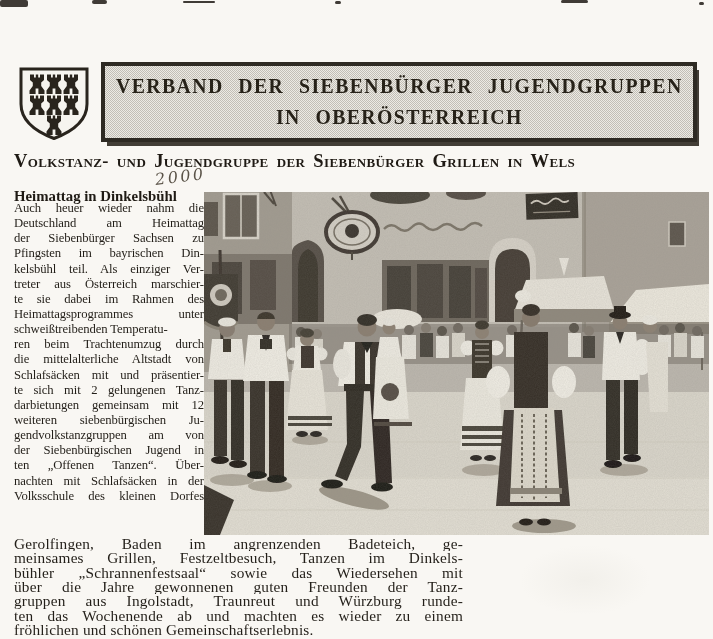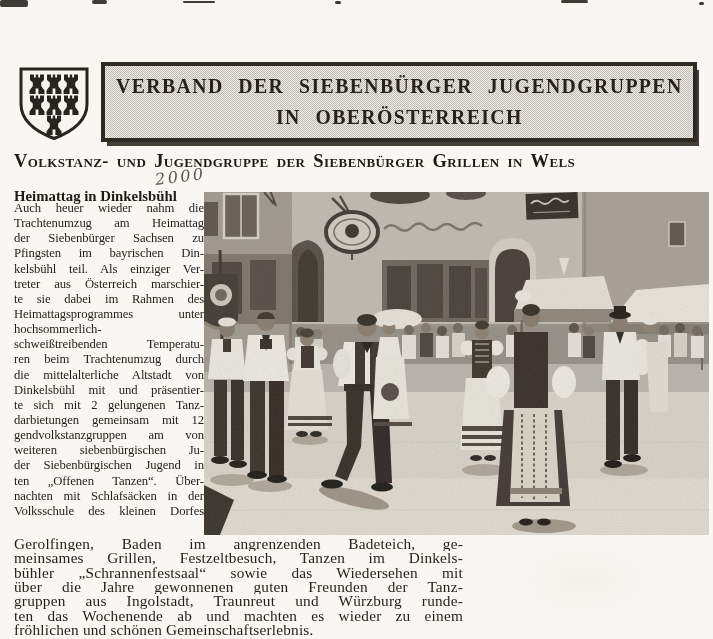--- a/index.html
+++ b/index.html
@@ -101,36 +101,35 @@
     <div class="banner-line">IN OBERÖSTERREICH</div>
   </header>
 
   <h2 class="section-title">Volkstanz- und Jugendgruppe der Siebenbürger Grillen in Wels</h2>
 
   <h3 class="headline">Heimattag in Dinkelsbühl</h3>
   <span class="handwritten">2000</span>
 
   <div class="textcol column">
       <div class="textline">Auch heuer wieder nahm die</div>
-      <div class="textline">Trachtenumzug am Heimattag</div>
+      <div class="textline">Deutschland am Heimattag</div>
       <div class="textline">der Siebenbürger Sachsen zu</div>
       <div class="textline">Pfingsten im bayrischen Din-</div>
       <div class="textline">kelsbühl teil. Als einziger Ver-</div>
       <div class="textline">treter aus Österreich marschier-</div>
       <div class="textline">te sie dabei im Rahmen des</div>
       <div class="textline">Heimattagsprogrammes unter</div>
-      <div class="textline">hochsommerlich-</div>
       <div class="textline">schweißtreibenden Temperatu-</div>
       <div class="textline">ren beim Trachtenumzug durch</div>
       <div class="textline">die mittelalterliche Altstadt von</div>
-      <div class="textline">Dinkelsbühl mit und präsentier-</div>
+      <div class="textline">Schlafsäcken mit und präsentier-</div>
       <div class="textline">te sich mit 2 gelungenen Tanz-</div>
       <div class="textline">darbietungen gemeinsam mit 12</div>
+      <div class="textline">weiteren siebenbürgischen Ju-</div>
       <div class="textline">gendvolkstanzgruppen am von</div>
-      <div class="textline">weiteren siebenbürgischen Ju-</div>
       <div class="textline">der Siebenbürgischen Jugend in</div>
       <div class="textline">ten „Offenen Tanzen“. Über-</div>
       <div class="textline">nachten mit Schlafsäcken in der</div>
       <div class="textline">Volksschule des kleinen Dorfes</div>
     </div>
 
   <div class="photo" role="img" aria-label="Schwarzweißfoto: Trachtenumzug der Jugendgruppe durch die Altstadt von Dinkelsbühl">
     <svg viewBox="0 0 505 343" preserveAspectRatio="none">
       <defs>
         <filter id="ph-blur" x="-2%" y="-2%" width="104%" height="104%">

